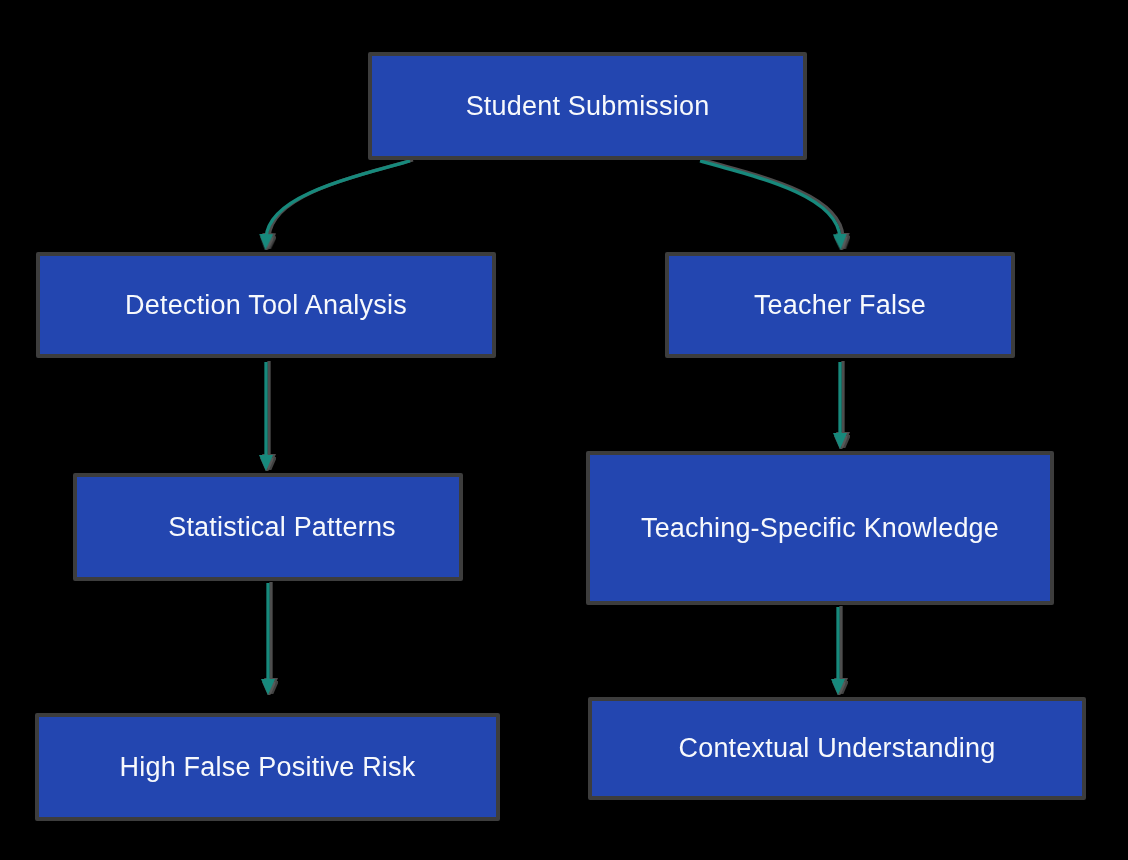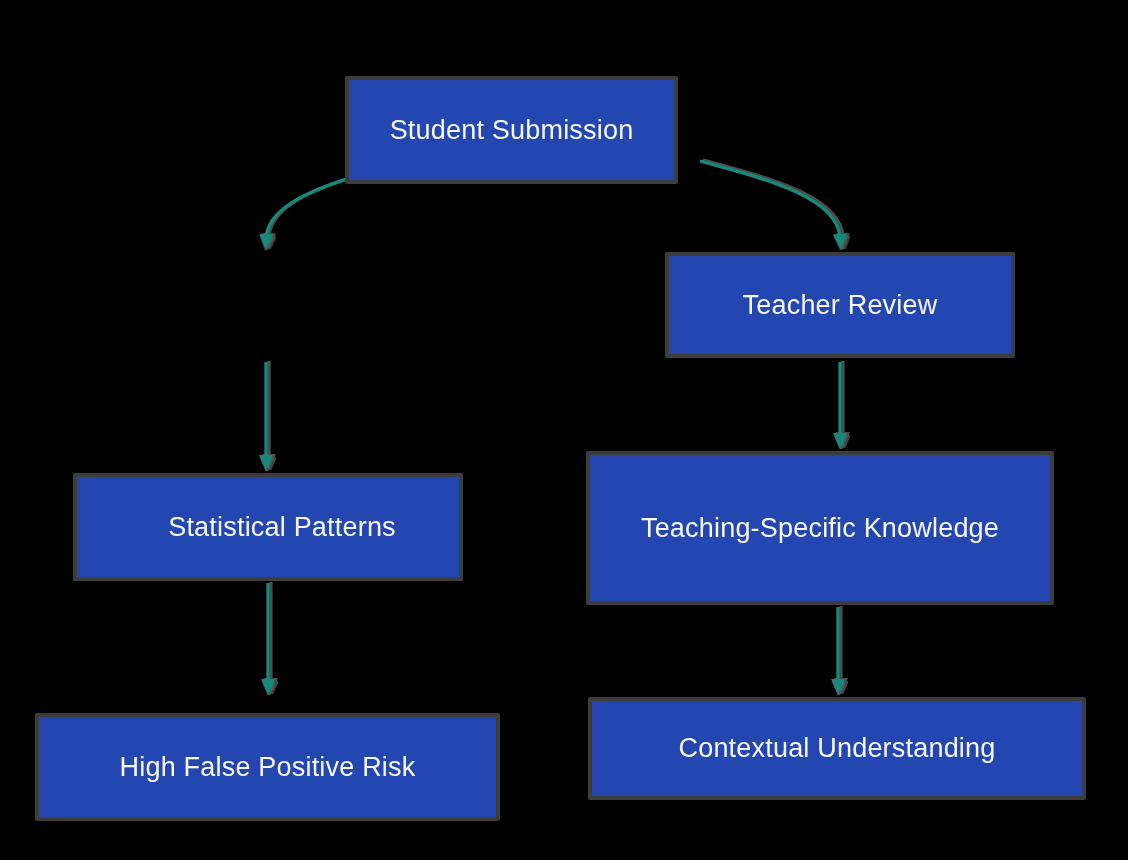--- a/index.html
+++ b/index.html
@@ -42,21 +42,21 @@
     justify-content:center;
     text-align:center;
     background:var(--node-fill);
     border:4px solid var(--node-border);
     border-radius:2px;
     color:var(--node-text);
     font-size:27px;
     line-height:1.65;
     letter-spacing:0.2px;
   }
-  .n-student    { left:345px; top:52px;  width:333px; height:108px;margin-top:24px; }
+  .n-student    { left:368px; top:52px;  width:439px; height:108px; }
   .n-detection  { left:36px;  top:252px; width:460px; height:106px; }
   .n-teacher    { left:665px; top:252px; width:350px; height:106px; }
   .n-statistical{ left:73px;  top:473px; width:390px; height:108px;padding-left:28px; }
   .n-teaching   { left:586px; top:451px; width:468px; height:154px; padding:0 34px; }
   .n-highfp     { left:35px;  top:697px; width:465px; height:108px;margin-top:16px; }
   .n-contextual { left:588px; top:697px; width:498px; height:103px; }
 </style>
 </head>
 <body>
 
@@ -71,22 +71,23 @@
     <path d="M 410 161 C 340 180, 268 198, 266 238" marker-end="url(#arrowhead)"></path>
     <path d="M 700 161 C 770 180, 838 198, 840 238" marker-end="url(#arrowhead)"></path>
     <path d="M 266 362 L 266 459" marker-end="url(#arrowhead)"></path>
     <path d="M 840 362 L 840 437" marker-end="url(#arrowhead)"></path>
     <path d="M 268 583 L 268 683" marker-end="url(#arrowhead)"></path>
     <path d="M 838 607 L 838 683" marker-end="url(#arrowhead)"></path>
   </svg>
 
   <div class="node n-student">Student Submission</div>
 
+  <div class="node n-detection">Detection Tool Analysis</div>
 
-  <div class="node n-teacher">Teacher Review</div>
+  <div class="node n-teacher">Teacher False</div>
 
   <div class="node n-statistical">Statistical Patterns</div>
 
   <div class="node n-teaching">Teaching-Specific Knowledge</div>
 
   <div class="node n-highfp">High False Positive Risk</div>
 
   <div class="node n-contextual">Contextual Understanding</div>
 
 </div>

